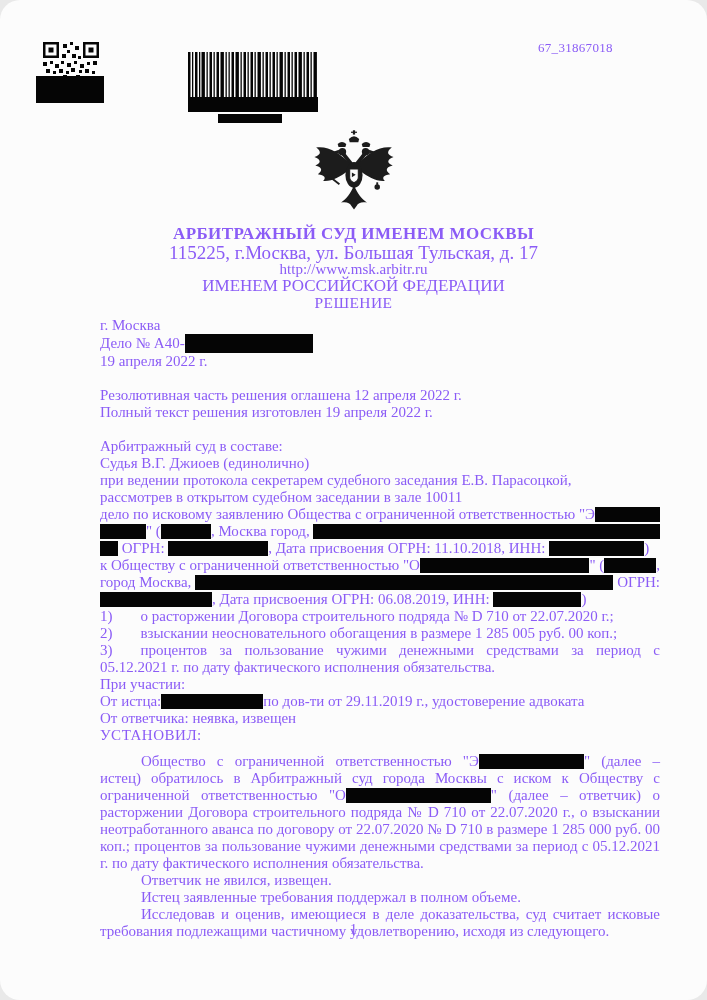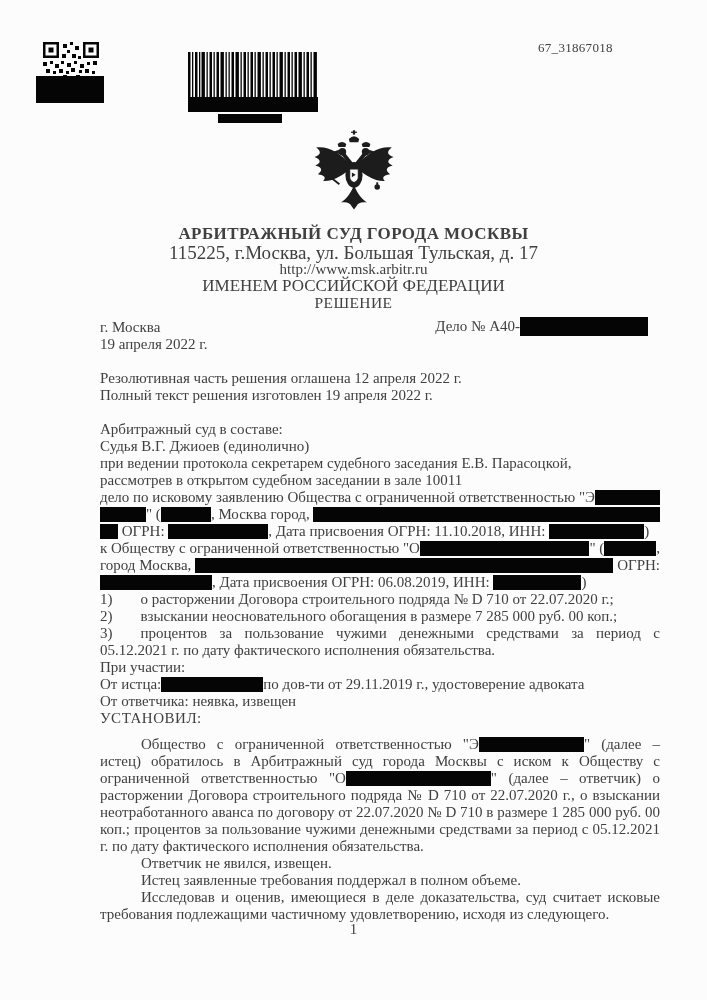--- a/index.html
+++ b/index.html
@@ -2,22 +2,23 @@
 <html><head>
 <meta charset="utf-8">
 <style>
   html,body{margin:0;padding:0;background:#e9e9e9;}
   .page{
     position:relative;
     width:707px;height:1000px;
     margin:0 auto;
     background:#fcfcfc;
     font-family:"Liberation Serif","DejaVu Serif",serif;
-    color:#404040;
+    color:#8b5cf6;
     overflow:hidden;
+    border-radius:20px;
   }
   
   .doc-number{position:absolute;top:40px;left:538px;font-size:13px;letter-spacing:.3px;}
   .qr{position:absolute;top:42px;left:43px;}
   .qr-redaction{position:absolute;top:76px;left:36px;width:68px;height:27px;background:#050505;}
   .barcode{position:absolute;top:52px;left:188px;}
   .barcode-redaction{position:absolute;top:97px;left:188px;width:130px;height:15px;background:#050505;}
   .barcode-redaction-small{position:absolute;top:114px;left:218px;width:64px;height:9px;background:#050505;}
   
   .emblem{position:absolute;top:130px;left:50%;transform:translateX(-50%);}
@@ -25,21 +26,21 @@
   .court-name{font-size:17px;font-weight:bold;letter-spacing:.4px;line-height:20px;}
   .court-address{font-size:19px;line-height:17px;}
   .court-url{font-size:15px;line-height:16px;}
   .in-the-name{font-size:17px;line-height:17px;}
   .decision-word{font-size:15.5px;line-height:17px;letter-spacing:.4px;}
   
   .body-text{
     position:absolute;top:317px;left:100px;width:560px;
     font-size:15px;line-height:17px;
   }
-  .case-row{display:flex;justify-content:space-between;align-items:flex-end;}
+  .case-row{display:flex;justify-content:space-between;align-items:flex-start;flex-direction:column;}
   .case-no{display:flex;align-items:center;padding-right:12px;white-space:pre;}
   .docline{min-height:17px;}
   .docline.flex{display:flex;align-items:center;}
   .docline.flex span{white-space:pre;}
   .docline.just{text-align:justify;}
   .gap-line{height:17px;}
   .redact{display:inline-block;background:#050505;height:15px;vertical-align:-3px;}
   .docline.flex .redact,.case-no .redact{vertical-align:baseline;}
   .redact.fill{flex:1 1 auto;}
   .gap{display:inline-block;}
@@ -167,21 +168,21 @@
         <rect x="18" y="56" width="17" height="2.2" transform="rotate(38 26 57)"></rect>
         <circle cx="77" cy="66" r="3.2"></circle>
         <rect x="75.9" y="60.5" width="2.2" height="3"></rect>
       </g>
       <path d="M45 45 h10 v10 q0 4 -5 6 q-5 -2 -5 -6 z" fill="#fbfbfb" stroke="#1c1c1c" stroke-width="1.2"></path>
       <path d="M47.5 49 l4.5 2.8 -4.5 2.8 z" fill="#1c1c1c"></path>
     </svg>
   </span>
 
   <div class="letterhead">
-    <div class="court-name">АРБИТРАЖНЫЙ СУД ГОРОДА МОСКВЫ</div>
+    <div class="court-name">АРБИТРАЖНЫЙ СУД ИМЕНЕМ МОСКВЫ</div>
     <div class="court-address">115225, г.Москва, ул. Большая Тульская, д. 17</div>
     <div class="court-url">http://www.msk.arbitr.ru</div>
     <div class="in-the-name">ИМЕНЕМ РОССИЙСКОЙ ФЕДЕРАЦИИ</div>
     <div class="decision-word">РЕШЕНИЕ</div>
   </div>
 
   <div class="body-text">
 
     <div class="case-row">
       <span>г. Москва</span>
@@ -218,21 +219,21 @@
         <span>,</span>
       </div>
     <div class="docline flex">
         <span>город Москва, </span>
         <span class="redact fill"></span>
         <span> ОГРН:</span>
       </div>
     <div class="docline"><span class="redact" style="width: 112px;"></span><span>, Дата присвоения ОГРН: 06.08.2019, ИНН: </span><span class="redact" style="width: 88px;"></span><span>)</span></div>
 
     <div class="docline just"><span>1)</span><span class="gap" style="width: 28px;"></span><span>о расторжении Договора строительного подряда № D 710 от 22.07.2020 г.;</span></div>
-    <div class="docline just"><span>2)</span><span class="gap" style="width: 28px;"></span><span>взыскании неосновательного обогащения в размере 7 285 000 руб. 00 коп.;</span></div>
+    <div class="docline just"><span>2)</span><span class="gap" style="width: 28px;"></span><span>взыскании неосновательного обогащения в размере 1 285 005 руб. 00 коп.;</span></div>
     <div class="docline just"><span>3)</span><span class="gap" style="width: 28px;"></span><span>процентов за пользование чужими денежными средствами за период с 05.12.2021 г. по дату фактического исполнения обязательства.</span></div>
 
     <div class="docline"><span>При участии:</span></div>
     <div class="docline"><span>От истца:</span><span class="redact" style="width: 102px;"></span><span>по дов-ти от 29.11.2019 г., удостоверение адвоката</span></div>
     <div class="docline"><span>От ответчика: неявка, извещен</span></div>
 
     <div class="docline ustanovil">УСТАНОВИЛ:</div>
 
     <div class="para"><span>Общество с ограниченной ответственностью "Э</span><span class="redact" style="width: 105px;"></span><span>" (далее – истец) обратилось в Арбитражный суд города Москвы с иском к Обществу с ограниченной ответственностью "О</span><span class="redact" style="width: 145px;"></span><span>" (далее – ответчик) о расторжении Договора строительного подряда № D 710 от 22.07.2020 г., о взыскании неотработанного аванса по договору от 22.07.2020 № D 710 в размере 1 285 000 руб. 00 коп.; процентов за пользование чужими денежными средствами за период с 05.12.2021 г. по дату фактического исполнения обязательства.</span></div>
     <div class="para"><span>Ответчик не явился, извещен.</span></div>

